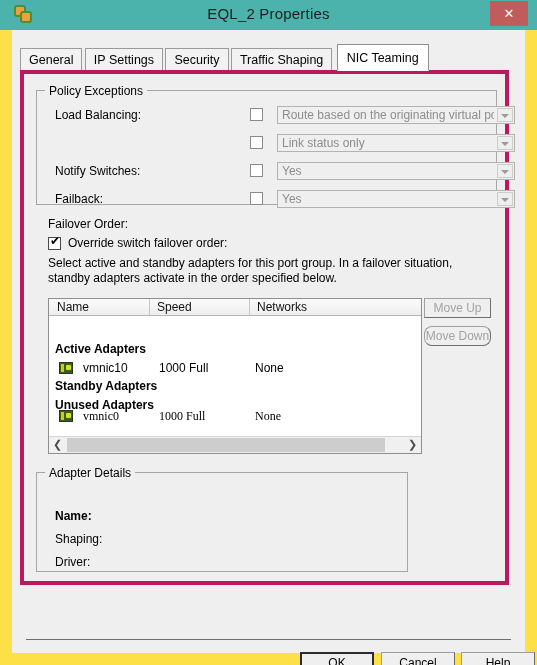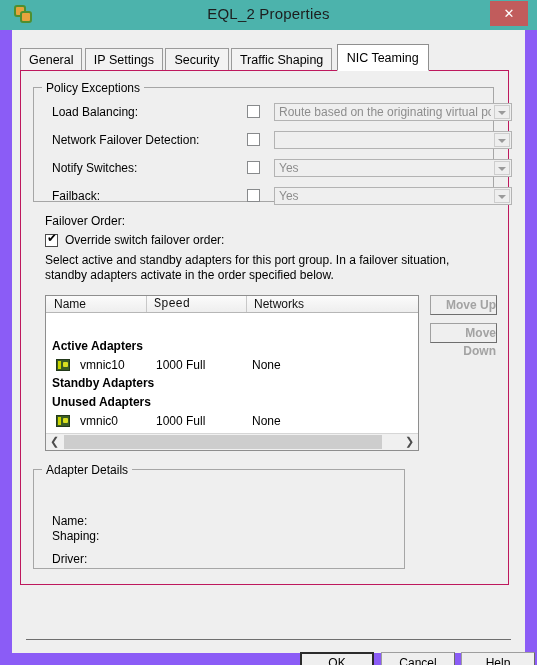--- a/index.html
+++ b/index.html
@@ -15,21 +15,21 @@
     color: #000000;
     overflow: hidden;
   }
 
   
   #window {
     position: absolute;
     left: 0; top: 0;
     width: 537px;
     height: 665px;
-    background: #8b5cf6;
+    background: #fde047;
     box-sizing: border-box;
     padding-left: 36px;
   }
 
   
   #titlebar {
     position: absolute;
     left: 0; top: 0;
     width: 537px;
     height: 30px;
@@ -113,21 +113,21 @@
     padding: 0 9px;
   }
 
   
   #tabpage {
     position: absolute;
     left: 8px; top: 40px;
     width: 489px;
     height: 515px;
     background: #efefef;
-    border: 1px solid #be185d;
+    border: 4px solid #be185d;
     box-sizing: border-box;
   }
 
   
   .groupbox {
     position: absolute;
     border: 1px solid #a6a6a6;
     box-sizing: border-box;
   }
   .groupbox > .gb-title {
@@ -371,37 +371,36 @@
     position: absolute;
     left: 18px; top: 1px;
     width: 318px; height: 14px;
     background: #cdcdcd;
     cursor: pointer;
   }
 
   
   .move-btn {
     position: absolute;
-    left: 409px;
+    left: 400px;
     width: 67px;
     height: 20px;
     background: #efefef;
     border: 1px solid #a0a0a0;
     border-right-color: #6e6e6e;
     border-bottom-color: #6e6e6e;
     box-sizing: border-box;
     font-size: 12px;
     color: #a3a3a3;
-    text-align: right;
+    text-align: center;
     line-height: 18px;
     cursor: default;
-    font-weight: bold;
   }
   #move-up { top: 224px; }
-  #move-down { top: 252px; }
+  #move-down { top: 252px; border-radius: 8px; }
 
   
   .detail-label {
     position: absolute;
     left: 18px;
     font-size: 12px;
     color: #000;
   }
 
   
@@ -472,23 +471,23 @@
         <div class="policy-row" style="top:14px;">
           <div class="policy-label">Load Balancing:</div>
           <div class="policy-check"></div>
           <div class="combo">
             <div class="combo-text">Route based on the originating virtual port ID</div>
             <div class="combo-arrow"></div>
           </div>
         </div>
 
         <div class="policy-row" style="top:42px;">
-          <div class="policy-label">Network Failover Detection:</div>
           <div class="policy-check"></div>
           <div class="combo">
+            <div class="combo-text">Link status only</div>
             <div class="combo-arrow"></div>
           </div>
         </div>
 
         <div class="policy-row" style="top:70px;">
           <div class="policy-label">Notify Switches:</div>
           <div class="policy-check"></div>
           <div class="combo">
             <div class="combo-text">Yes</div>
             <div class="combo-arrow"></div>
@@ -513,42 +512,42 @@
         </div>
         <div id="override-label">Override switch failover order:</div>
       </div>
 
       <div id="failover-desc">Select active and standby adapters for this port group.  In a failover situation, standby adapters activate  in the order specified below.</div>
 
       <div id="adapter-table">
         <div id="table-header">
           <div class="th" style="left:4px;">Name</div>
           <div class="th-sep" style="left:100px;"></div>
-          <div class="th" style="left:104px;font-family:Liberation Mono, monospace;">Speed</div>
+          <div class="th" style="left:104px;">Speed</div>
           <div class="th-sep" style="left:200px;"></div>
           <div class="th" style="left:204px;">Networks</div>
         </div>
 
         <div id="table-body">
 
           <div class="group-head" style="top:1px;">Active Adapters</div>
           <div class="adapter-row" style="top:19px;">
             <span class="nic-icon">
                 <span class="pins"></span>
                 <span class="chip"></span>
               </span>
             <span class="cell-name">vmnic10</span>
             <span class="cell-speed">1000 Full</span>
             <span class="cell-networks">None</span>
           </div>
 
           <div class="group-head" style="top:38px;">Standby Adapters</div>
 
           <div class="group-head" style="top:57px;">Unused Adapters</div>
-          <div class="adapter-row" style="top:75px;">
+          <div class="adapter-row" style="top:67px;font-family:Liberation Serif, serif;">
             <span class="nic-icon">
                 <span class="pins"></span>
                 <span class="chip"></span>
               </span>
             <span class="cell-name">vmnic0</span>
             <span class="cell-speed">1000 Full</span>
             <span class="cell-networks">None</span>
           </div>
         </div>
 
@@ -557,21 +556,21 @@
           <div class="thumb"></div>
           <div class="arrow right">❯</div>
         </div>
       </div>
 
       <div class="move-btn" id="move-up">Move Up</div>
       <div class="move-btn" id="move-down">Move Down</div>
 
       <div class="groupbox" id="gb-details">
         <div class="gb-title">Adapter Details</div>
-        <div class="detail-label" style="top:44px;">Name:</div>
+        <div class="detail-label" style="top:36px;font-weight:bold;">Name:</div>
         <div class="detail-label" style="top:59px;">Shaping:</div>
         <div class="detail-label" style="top:82px;">Driver:</div>
       </div>
 
     </div>
 
     <div id="bottom-sep"></div>
 
     <div class="dlg-btn default" id="btn-ok">OK</div>
     <div class="dlg-btn" id="btn-cancel">Cancel</div>

